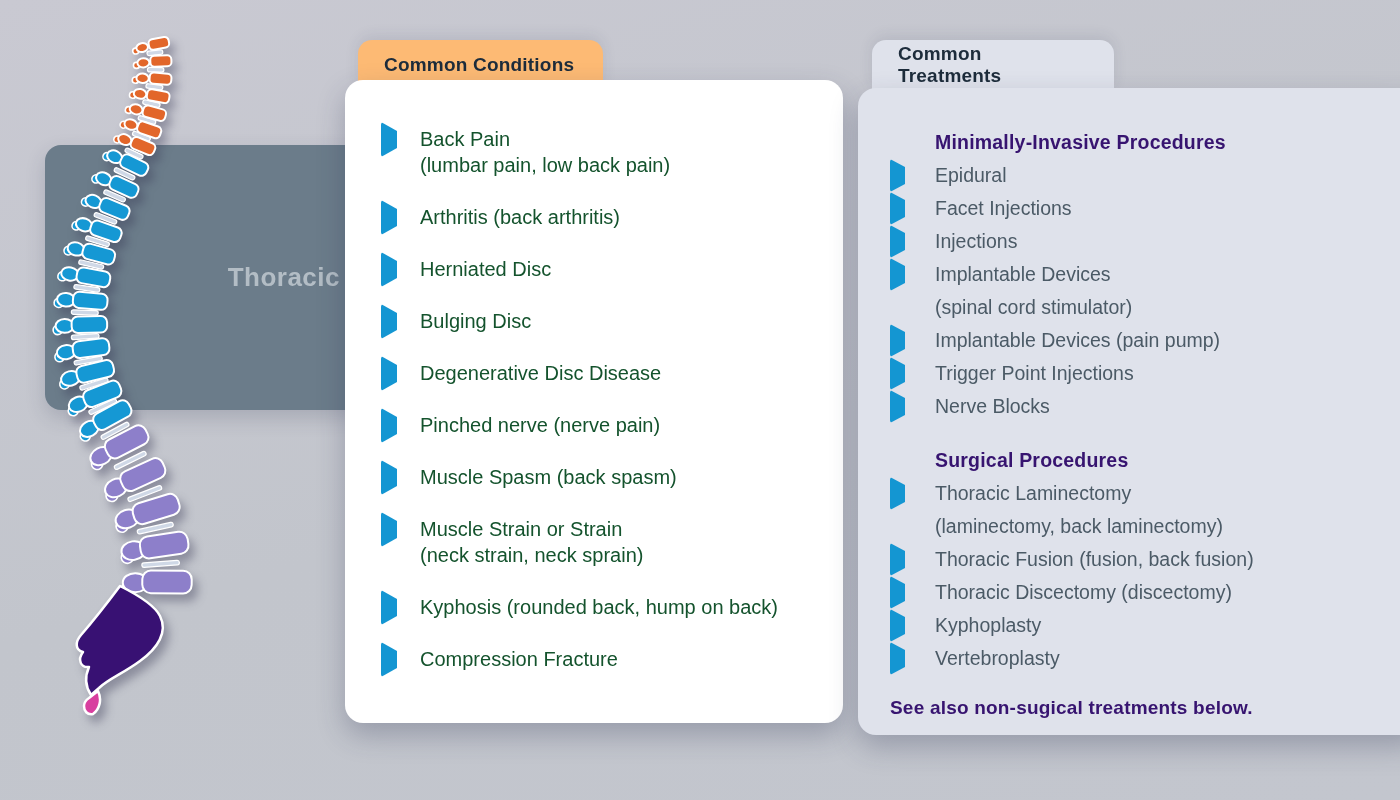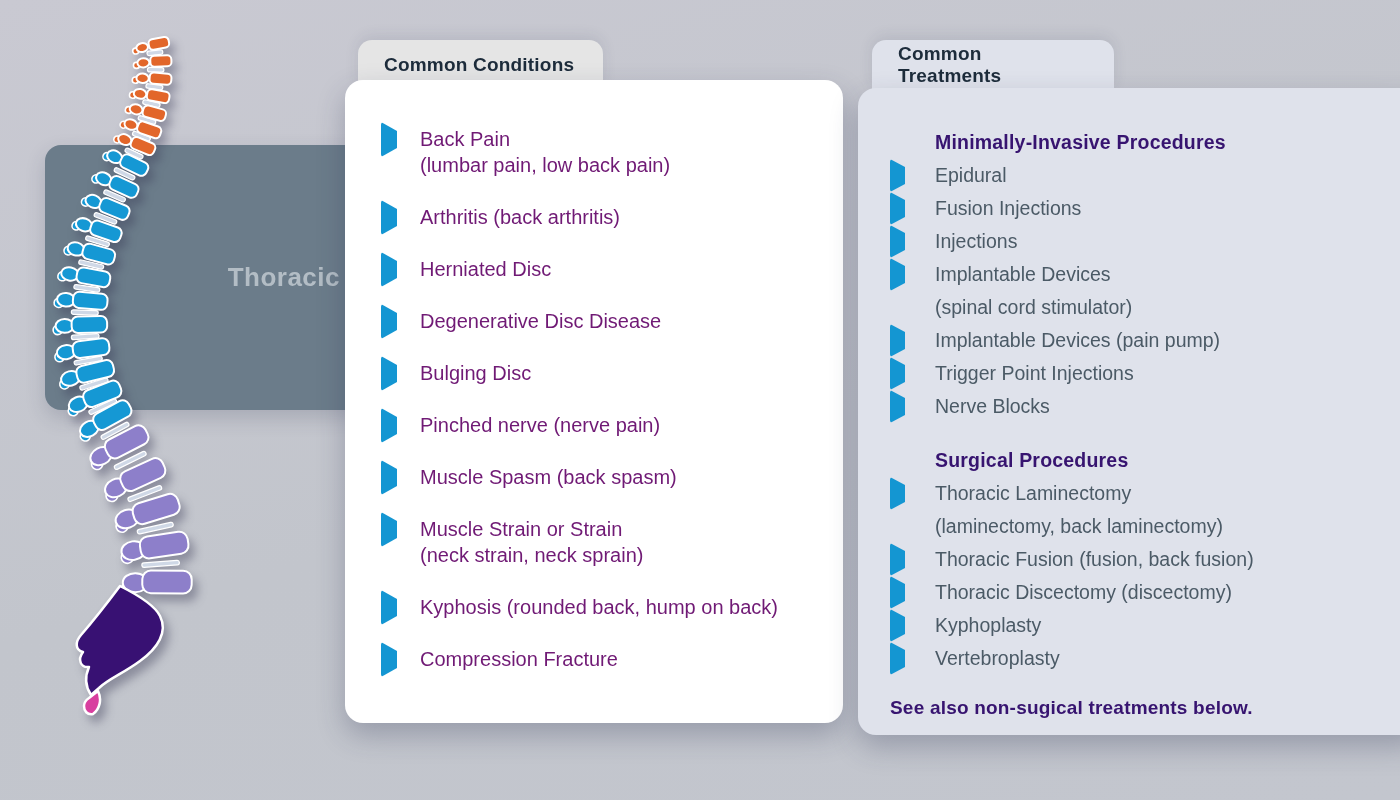--- a/index.html
+++ b/index.html
@@ -29,42 +29,42 @@
     pointer-events:none;
   }
 
   
   .tab{
     position:absolute;z-index:3;height:50px;border-radius:14px 14px 0 0;
     display:flex;align-items:center;padding:0 26px;box-sizing:border-box;
     font-weight:bold;font-size:19px;color:#1d2c3b;letter-spacing:.2px;
     box-shadow:0 -4px 14px rgba(40,45,80,.10);
   }
-  .tab.white{background:#e5e5e5;text-align:center;}
+  .tab.white{background:#fdba74;text-align:center;}
   .tab.lav{background:#dfe2eb;}
   #conditions-tab{left:358px;top:40px;width:245px;}
   #treatments-tab{left:872px;top:40px;width:242px;}
 
   .panel{
     position:absolute;z-index:4;border-radius:18px;box-sizing:border-box;
     box-shadow:0 12px 28px rgba(40,45,80,.28);
   }
   #conditions-panel{
     left:345px;top:80px;width:498px;height:643px;background:#ffffff;
     padding:46px 20px 20px 36px;
   }
   #treatments-panel{
     left:858px;top:88px;width:564px;height:647px;background:#dfe2eb;
     padding:38px 16px 16px 32px;
   }
 
   
   .cond-item{display:flex;align-items:flex-start;margin-bottom:26px;}
   .cond-item .bullet-wrap{width:39px;flex:0 0 39px;padding-top:5px;}
-  .cond-item .txt{font-size:20px;line-height:26px;color:#701a75;}
+  .cond-item .txt{font-size:20px;line-height:26px;color:#14532d;}
 
   .treat-item{display:flex;align-items:flex-start;}
   .treat-item .bullet-wrap{width:45px;flex:0 0 45px;padding-top:8px;}
   .treat-item .txt{font-size:19.5px;line-height:33px;color:#4b5a66;}
 
   .tri{
     width:0;height:0;border-top:8px solid transparent;border-bottom:8px solid transparent;
     border-left:15px solid #1496d2;border-radius:3px;
   }
   .cond-item .tri{border-left-width:16px;border-top-width:9px;border-bottom-width:9px;}
@@ -259,25 +259,25 @@
         <div class="cond-item">
           <span class="bullet-wrap"><span class="tri" style="border-left-color: rgb(20, 150, 210);"></span></span>
           <div class="txt">Arthritis (back arthritis)</div>
         </div>
         <div class="cond-item">
           <span class="bullet-wrap"><span class="tri" style="border-left-color: rgb(20, 150, 210);"></span></span>
           <div class="txt">Herniated Disc</div>
         </div>
         <div class="cond-item">
           <span class="bullet-wrap"><span class="tri" style="border-left-color: rgb(20, 150, 210);"></span></span>
+          <div class="txt">Bulging Disc</div>
+        </div>
+        <div class="cond-item">
+          <span class="bullet-wrap"><span class="tri" style="border-left-color: rgb(20, 150, 210);"></span></span>
           <div class="txt">Degenerative Disc Disease</div>
-        </div>
-        <div class="cond-item">
-          <span class="bullet-wrap"><span class="tri" style="border-left-color: rgb(20, 150, 210);"></span></span>
-          <div class="txt">Bulging Disc</div>
         </div>
         <div class="cond-item">
           <span class="bullet-wrap"><span class="tri" style="border-left-color: rgb(20, 150, 210);"></span></span>
           <div class="txt">Pinched nerve (nerve pain)</div>
         </div>
         <div class="cond-item">
           <span class="bullet-wrap"><span class="tri" style="border-left-color: rgb(20, 150, 210);"></span></span>
           <div class="txt">Muscle Spasm (back spasm)</div>
         </div>
         <div class="cond-item">
@@ -300,21 +300,21 @@
   </div>
   <div id="treatments-panel" class="panel">
     <div id="treatments-list">
         <div class="section-heading" style="color: rgb(55, 20, 112);">Minimally-Invasive Procedures</div>
         <div class="treat-item">
           <span class="bullet-wrap"><span class="tri" style="border-left-color: rgb(20, 150, 210);"></span></span>
           <div class="txt">Epidural</div>
         </div>
         <div class="treat-item">
           <span class="bullet-wrap"><span class="tri" style="border-left-color: rgb(20, 150, 210);"></span></span>
-          <div class="txt">Fusion Injections</div>
+          <div class="txt">Facet Injections</div>
         </div>
         <div class="treat-item">
           <span class="bullet-wrap"><span class="tri" style="border-left-color: rgb(20, 150, 210);"></span></span>
           <div class="txt">Injections</div>
         </div>
         <div class="treat-item">
           <span class="bullet-wrap"><span class="tri" style="border-left-color: rgb(20, 150, 210);"></span></span>
           <div class="txt">Implantable Devices<br><span>(spinal cord stimulator)</span></div>
         </div>
         <div class="treat-item">

